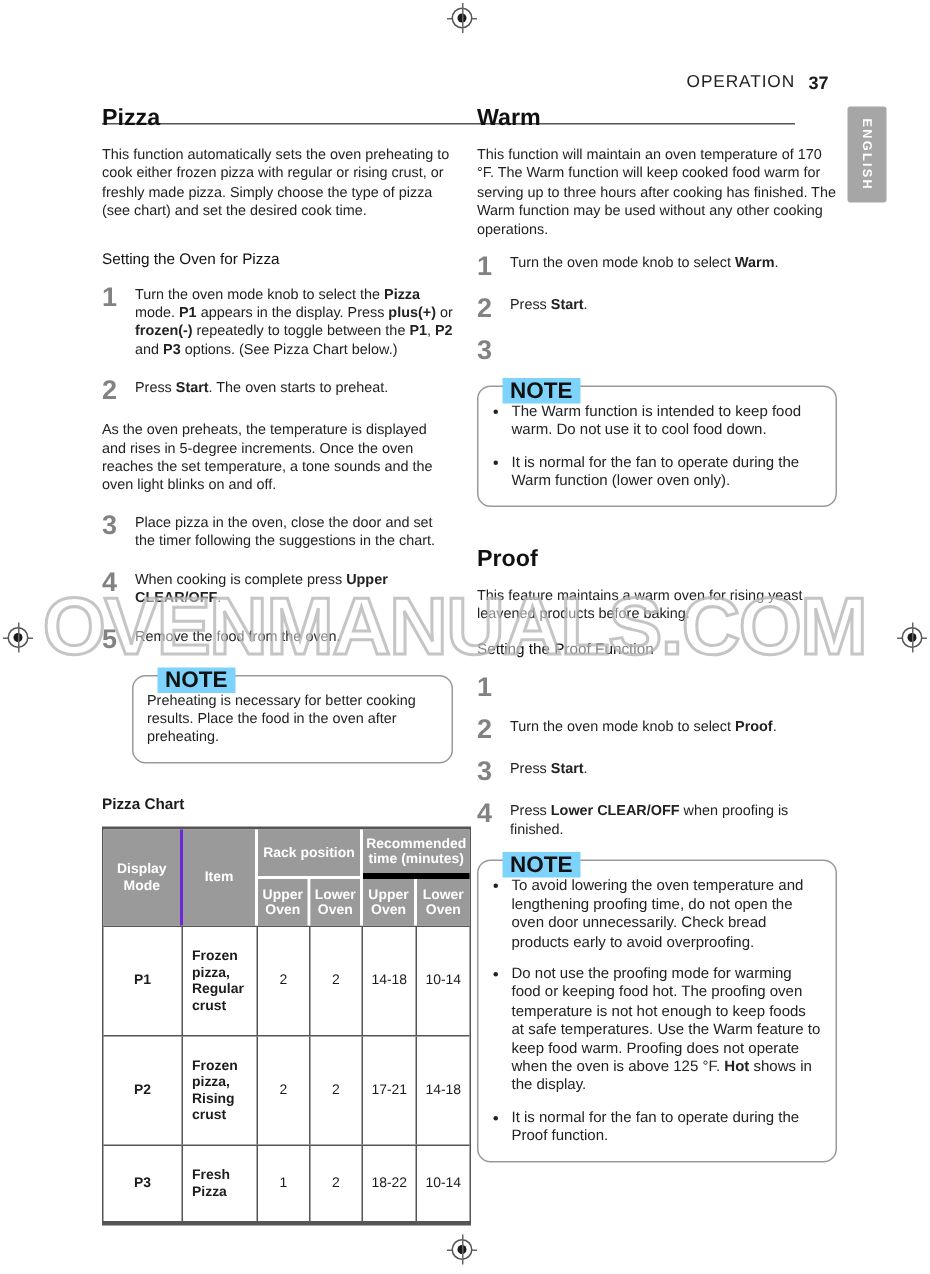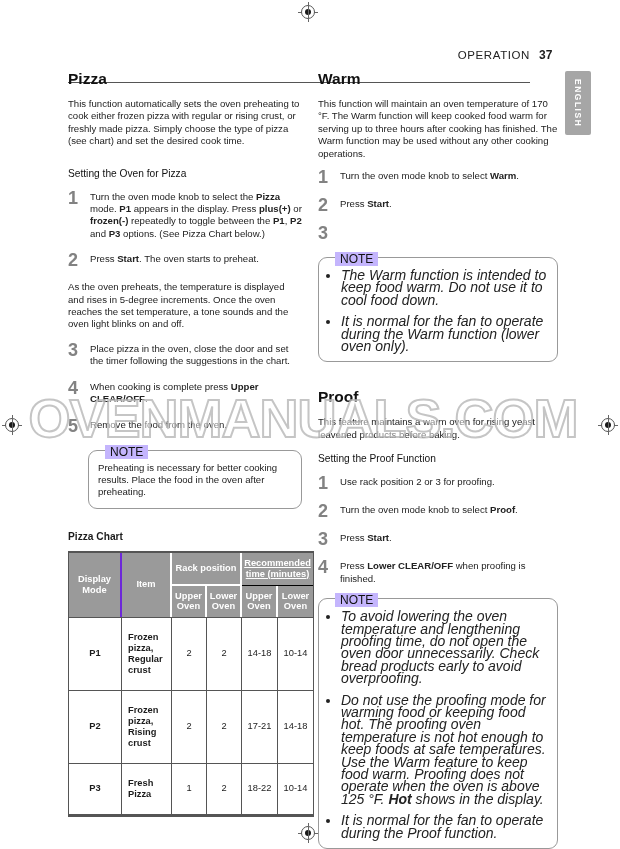--- a/index.html
+++ b/index.html
@@ -41,40 +41,40 @@
   .sec-title { font-size:15.5px; font-weight:bold; margin-bottom:10px; color:#111; }
   .body-text { font-size:9.6px; line-height:12.4px; margin-bottom:10px; color:#222; }
   .sub-head  { font-size:10.2px; font-weight:normal; margin:20px 0 12px; color:#111; }
 
   .step { display:flex; margin-bottom:13px; }
   .step-num { flex:none; width:22px; font-size:18px; font-weight:bold; color:#828282; line-height:15px; }
   .step-text { font-size:9.6px; line-height:12.4px; color:#222; }
 
   .note { position:relative; border:1px solid #999; border-radius:9px;
           padding:11px 9px 9px 9px; margin-top:16px; }
-  .note-label { position:absolute; top:-6px; left:16px; background:#c4b5fd; padding:0 5px;
-          font-size:12px; font-weight:normal; color:#111; }
+  .note-label { position:absolute; top:-6px; left:16px; background:#7dd3fc; padding:0 5px;
+          font-size:15px; font-weight:bold; color:#111; }
   .note-text { font-size:9.6px; line-height:12.4px; color:#222; }
   .note-list { list-style:disc; padding-left:13px; }
-  .note-list li { font-size:14px; line-height:12.4px; margin-bottom:9px; color:#222;font-style:italic; }
+  .note-list li { font-size:10px; line-height:12.4px; margin-bottom:9px; color:#222; }
   .note-list li:last-child { margin-bottom:0; }
 
   .proof-gap { margin-top:26px; }
   .chart-head { font-size:10.2px; font-weight:bold; margin:22px 0 9px; }
 
   
   .tbl { width:246px; border:1px solid #555; border-top-width:2px; border-bottom-width:3px; }
   .tbl-head { display:grid; grid-template-columns:53px 50px 35px 35px 36px 35px;
               grid-template-rows:33px 31px; }
   .th { background:#9a9a9a; color:#fff; font-size:9.3px; font-weight:bold; line-height:10.5px;
         display:flex; align-items:center; justify-content:center; text-align:center; padding:2px; }
   .th-mode { grid-column:1; grid-row:1/3; border-right:2px solid #6d28d9; }
   .th-item { grid-column:2; grid-row:1/3; border-right:2px solid #fff; }
   .th-rack { grid-column:3/5; grid-row:1; border-right:2px solid #fff; border-bottom:2px solid #fff; }
-  .th-time { grid-column:5/7; grid-row:1; border-bottom:1px solid #000000;text-decoration:underline; }
+  .th-time { grid-column:5/7; grid-row:1; border-bottom:4px solid #000000; }
   .th-sub-r { border-right:2px solid #fff; }
   .tr { display:grid; grid-template-columns:53px 50px 35px 35px 36px 35px; border-top:1px solid #555; }
   .td { border-right:1px solid #555; font-size:9.3px; line-height:11px;
         display:flex; align-items:center; justify-content:center; text-align:center; padding:14px 2px; }
   .td:last-child { border-right:none; }
   .td-mode { font-weight:bold; }
   .td-item { font-weight:bold; justify-content:flex-start; text-align:left; padding-left:6px; }
 </style>
 </head>
 <body>
@@ -203,21 +203,20 @@
     </ul>
   </div>
 
   <div class="sec-title proof-gap">Proof</div>
   <p class="body-text">This feature maintains a warm oven for rising yeast leavened products before baking.</p>
 
   <div class="sub-head" style="margin-top:12px;">Setting the Proof Function</div>
 
   <div class="step">
     <span class="step-num">1</span>
-    <span class="step-text">Use rack position 2 or 3 for proofing.</span>
   </div>
   <div class="step">
     <span class="step-num">2</span>
     <span class="step-text">Turn the oven mode knob to select <b>Proof</b>.</span>
   </div>
   <div class="step">
     <span class="step-num">3</span>
     <span class="step-text">Press <b>Start</b>.</span>
   </div>
   <div class="step">

